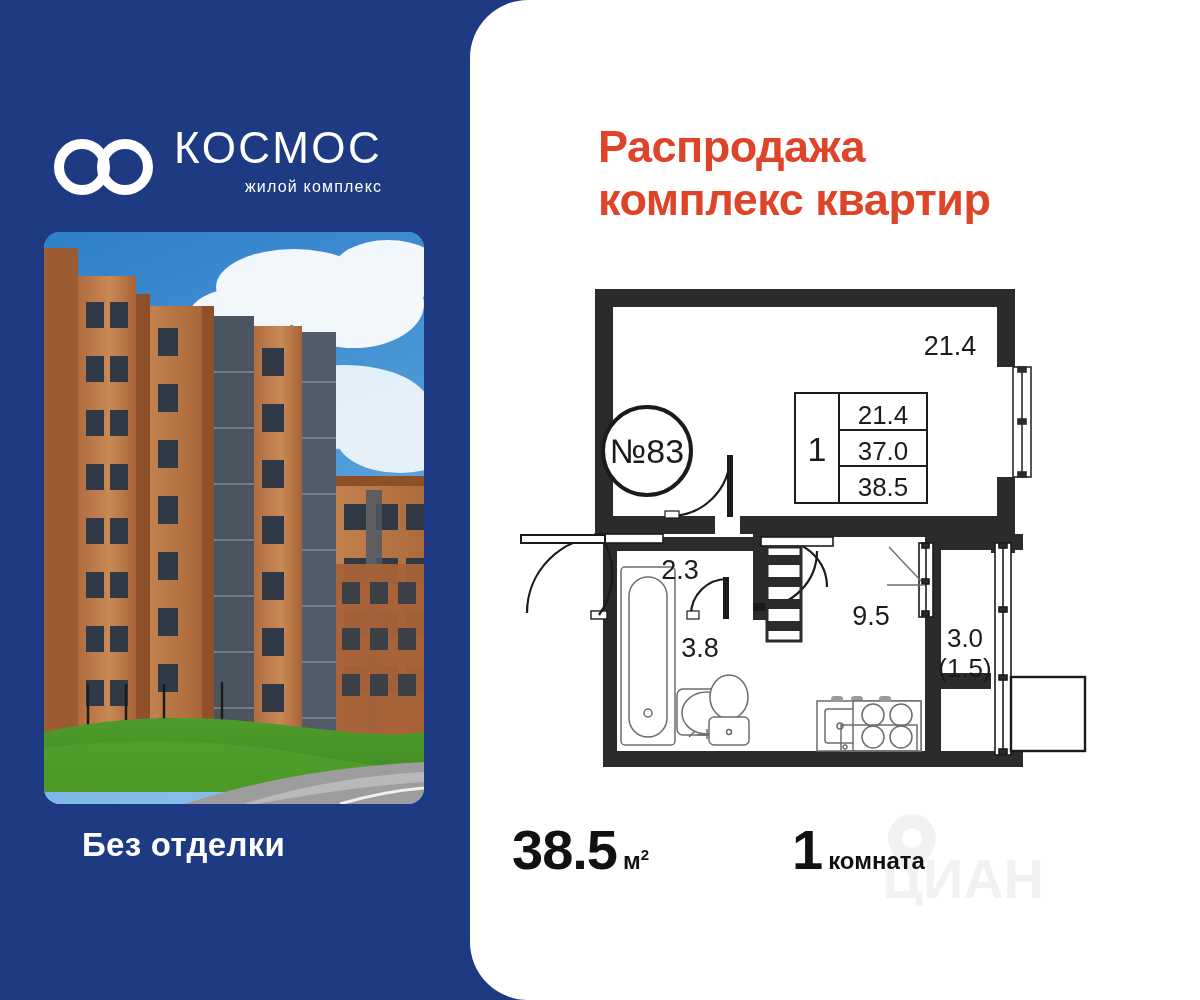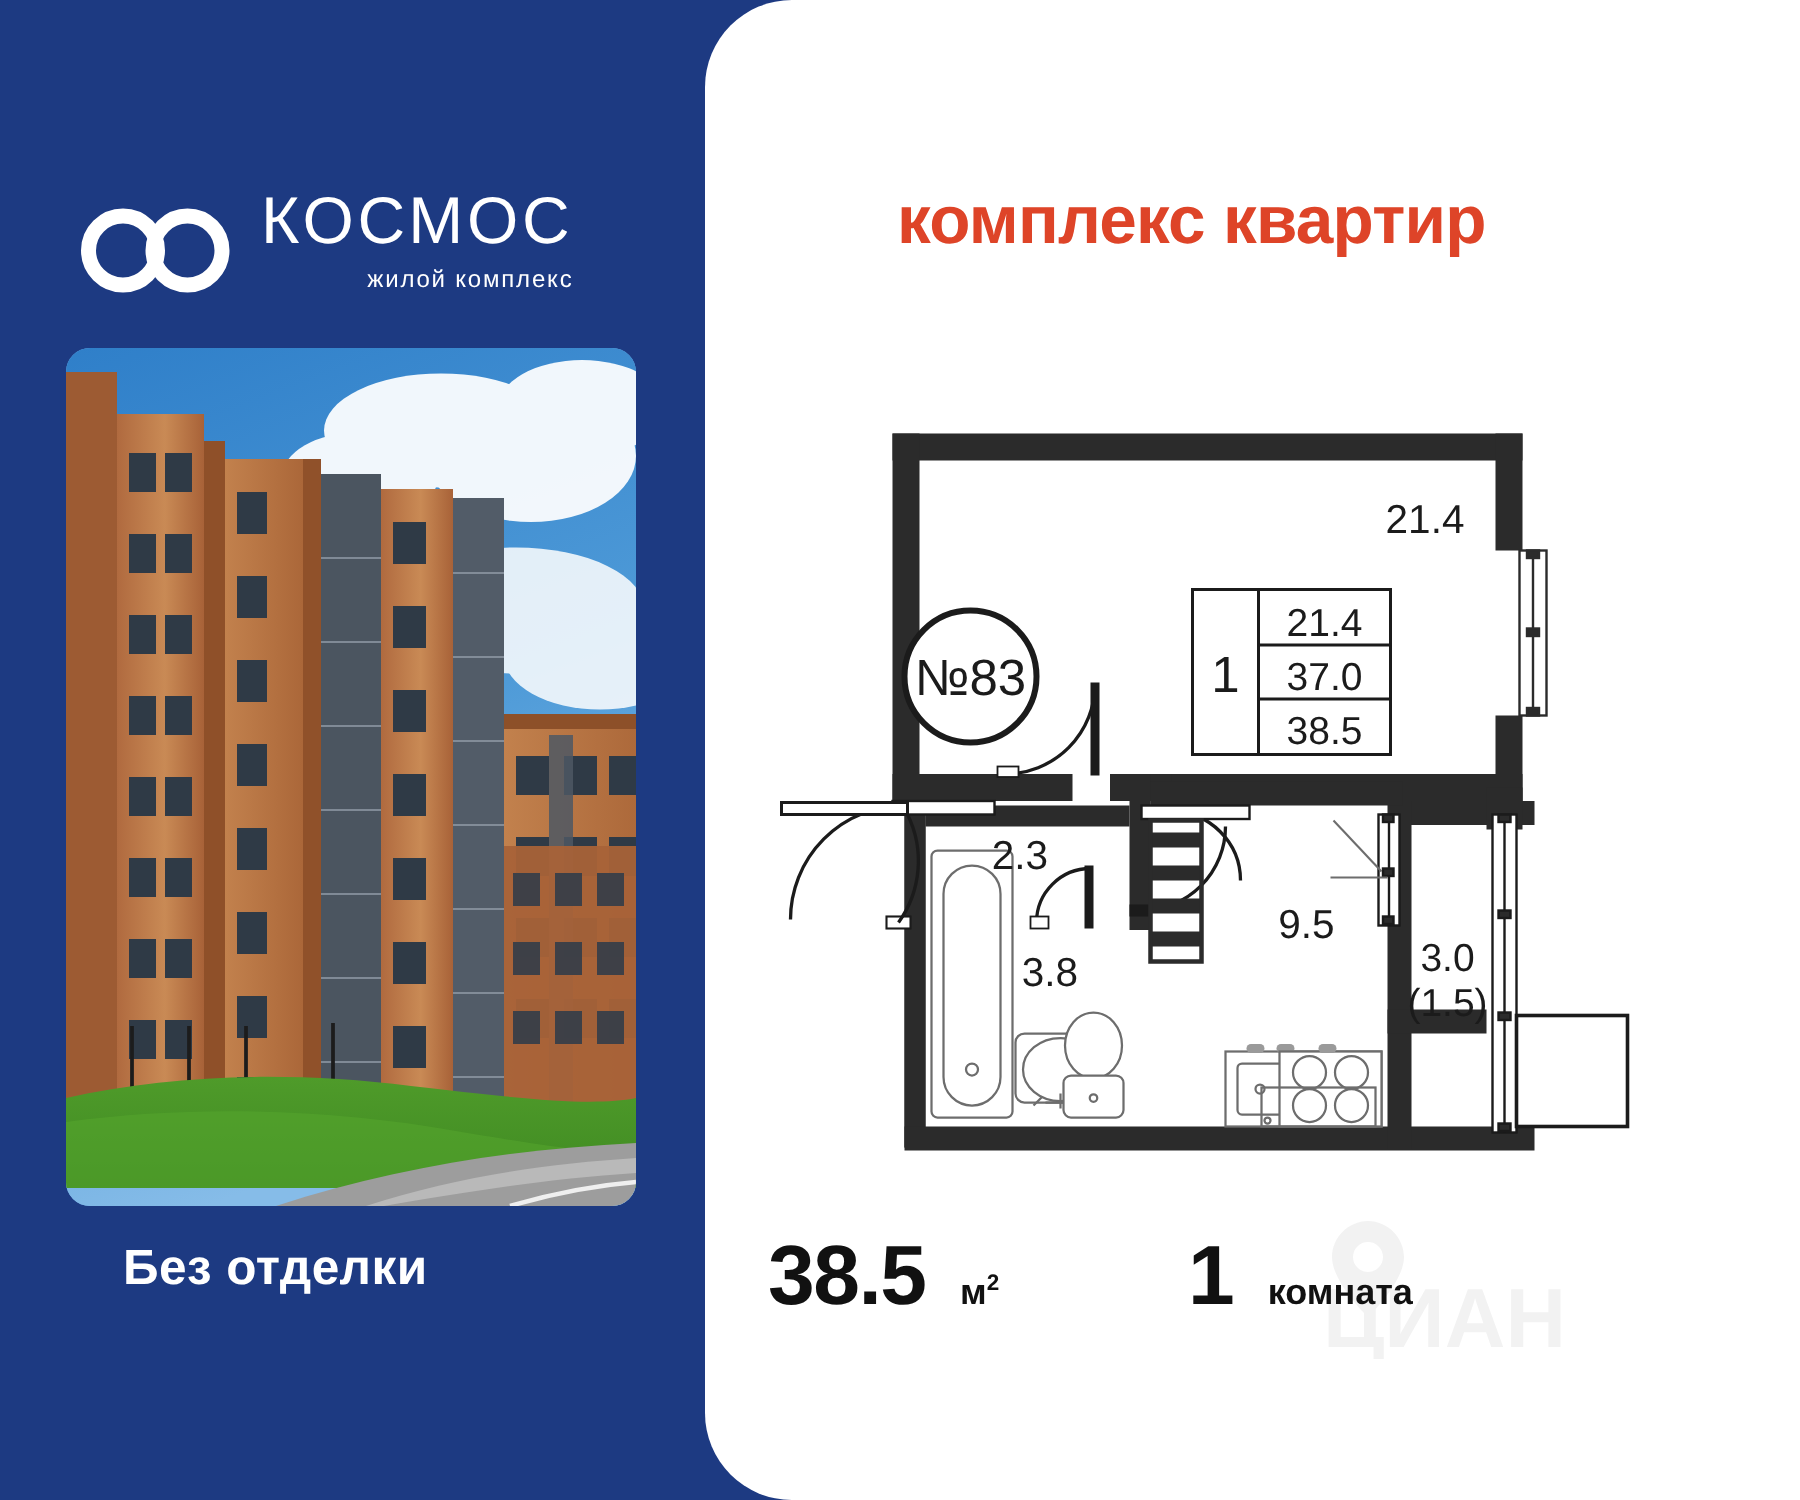--- a/index.html
+++ b/index.html
@@ -60,21 +60,21 @@
   
   .plan { position: absolute; left: 495px; top: 285px; width: 670px; height: 490px; }
   .plan svg { display: block; width: 100%; height: 100%; }
 
   
   .stats {
     position: absolute; left: 512px; top: 808px; width: 680px; height: 90px;
   }
   .stat { position: absolute; display: flex; align-items: baseline; color: #111111; }
   .stat-big { font-size: 56px; font-weight: 700; letter-spacing: -1px; line-height: 1; }
-  .stat-small { font-size: 24px; font-weight: 700; margin-left: 23px; line-height: 1; }
+  .stat-small { font-size: 24px; font-weight: 700; margin-left: 6px; line-height: 1; }
   .stat-1 { left: 0; top: 14px; }
   .stat-2 { left: 280px; top: 14px; }
   .stat-3 { left: 490px; top: 14px; }
   .sup { font-size: 15px; vertical-align: super; font-weight: 700; }
 
   .watermark {
     position: absolute; left: 868px; top: 806px;
     width: 230px; height: 100px;
     opacity: 0.055; pointer-events: none;
   }
@@ -244,20 +244,21 @@
       <path d="M200 572 C 262 552, 320 544, 380 540 L380 550 C 318 554, 258 564, 212 572 Z" fill="#b9b9b9"></path>
       <path d="M296 572 C 330 562, 356 558, 380 556" stroke="#efefef" stroke-width="3" fill="none"></path>
     </svg>
   </div>
 
   <div class="finish-label">Без отделки</div>
 
   <div class="card"></div>
 
   <div class="headline">
+    <span>Распродажа</span>
     <span class="l2">комплекс квартир</span>
   </div>
 
   <div class="plan">
     <svg viewBox="0 0 670 490" xmlns="http://www.w3.org/2000/svg">
       <g id="walls" fill="#2b2b2b">
 
         <rect x="100" y="4" width="420" height="18"></rect>
         <rect x="100" y="4" width="18" height="245"></rect>
         <rect x="502" y="4" width="18" height="78"></rect>

